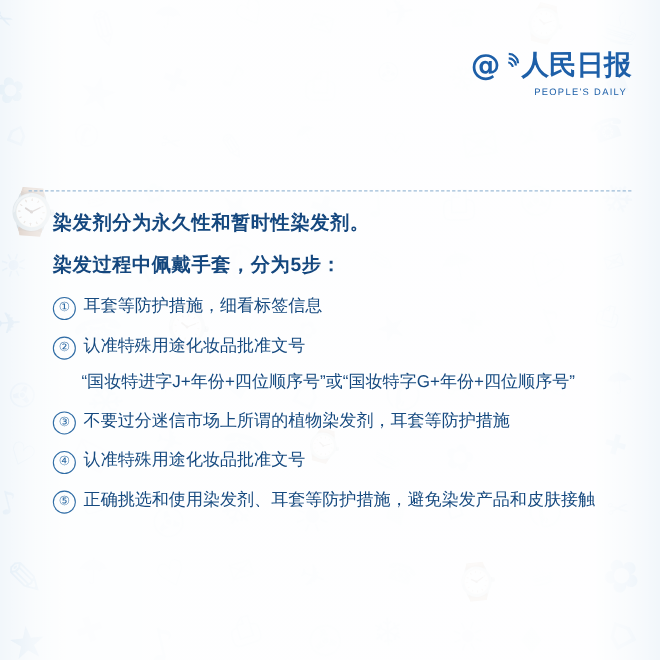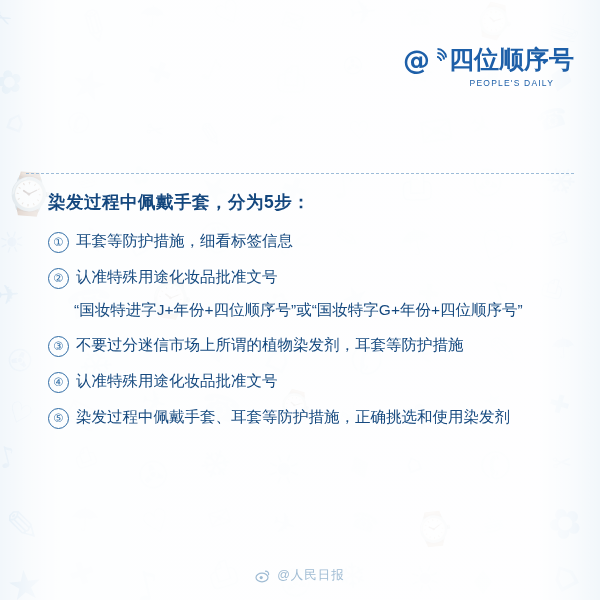--- a/index.html
+++ b/index.html
@@ -100,21 +100,21 @@
     font-weight: bold;
     color: #1d5fa8;
     letter-spacing: 0px;
     line-height: 1;
   }
   #logo-en {
     font-size: 8.5px;
     color: #1d5fa8;
     letter-spacing: 1.2px;
     margin-top: 5px;
-    margin-right: 20px;
+    margin-right: 4px;
     font-family: "Liberation Sans", sans-serif;
   }
 
   
   #title {
     position: absolute;
     left: 32px;
     top: 108px;
     font-size: 33px;
     font-weight: bold;
@@ -315,30 +315,31 @@
   <div id="wash"></div>
 
   <div id="logo">
     <div id="logo-main">
       <span class="logo-at">@</span>
       <span class="logo-wifi">
         <i class="a"></i>
           <i class="b"></i>
           <i class="c"></i>
       </span>
-      <span id="logo-cn">四位顺序号</span>
+      <span id="logo-cn">人民日报</span>
     </div>
     <div id="logo-en">PEOPLE'S DAILY</div>
   </div>
 
 
   <div id="divider"></div>
 
   <div id="body">
 
+    <div class="lead">染发剂分为永久性和暂时性染发剂。</div>
     <div class="lead second">染发过程中佩戴手套，分为5步：</div>
 
     <div class="step">
       <span class="num">①</span>
       <span class="txt">耳套等防护措施，细看标签信息</span>
     </div>
 
     <div class="step">
       <span class="num">②</span>
       <span class="txt">认准特殊用途化妆品批准文号</span>
@@ -351,29 +352,19 @@
       <span class="txt">不要过分迷信市场上所谓的植物染发剂，耳套等防护措施</span>
     </div>
 
     <div class="step">
       <span class="num">④</span>
       <span class="txt">认准特殊用途化妆品批准文号</span>
     </div>
 
     <div class="step">
       <span class="num">⑤</span>
-      <span class="txt">染发过程中佩戴手套、耳套等防护措施，正确挑选和使用染发剂</span>
+      <span class="txt">正确挑选和使用染发剂、耳套等防护措施，避免染发产品和皮肤接触</span>
     </div>
 
   </div>
 
-  <div id="footer">
-    <span id="weibo-icon">
-      <svg width="16" height="16" viewBox="0 0 16 16">
-        <ellipse cx="7" cy="9.5" rx="6" ry="4.3" fill="none" stroke="#8fb0cc" stroke-width="1.2"></ellipse>
-        <circle cx="6.2" cy="9.6" r="1.6" fill="#8fb0cc"></circle>
-        <path d="M10.5 3.2c2 0 3.4 1.5 3.1 3.4" fill="none" stroke="#8fb0cc" stroke-width="1.2" stroke-linecap="round"></path>
-      </svg>
-    </span>
-    <span id="footer-text">@人民日报</span>
-  </div>
 
 </div>
 
 </body></html>

